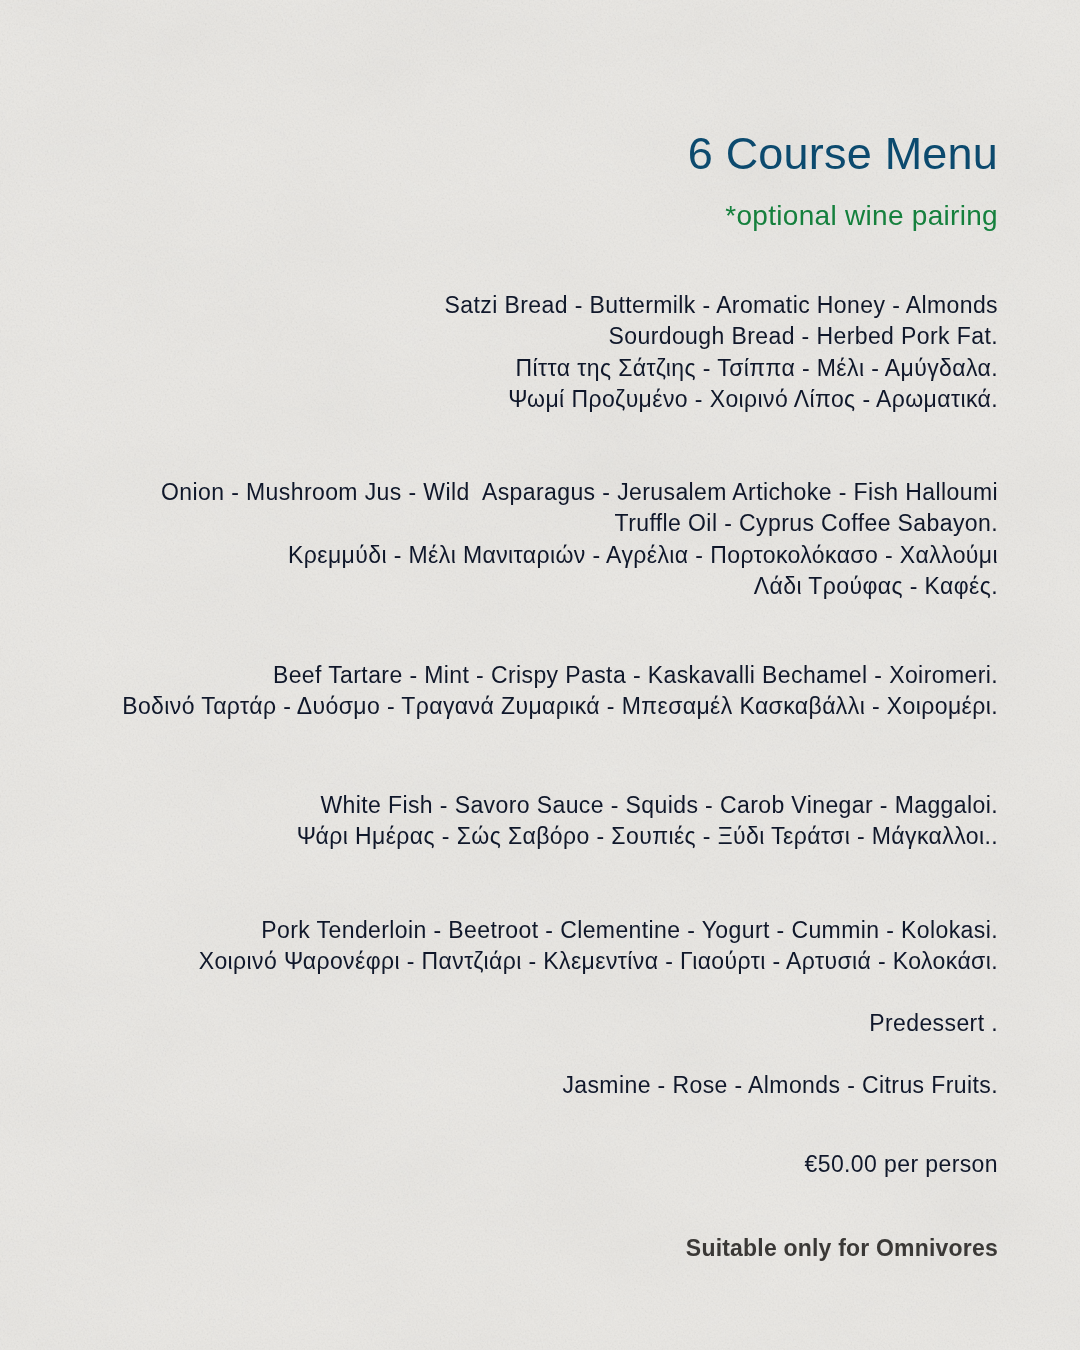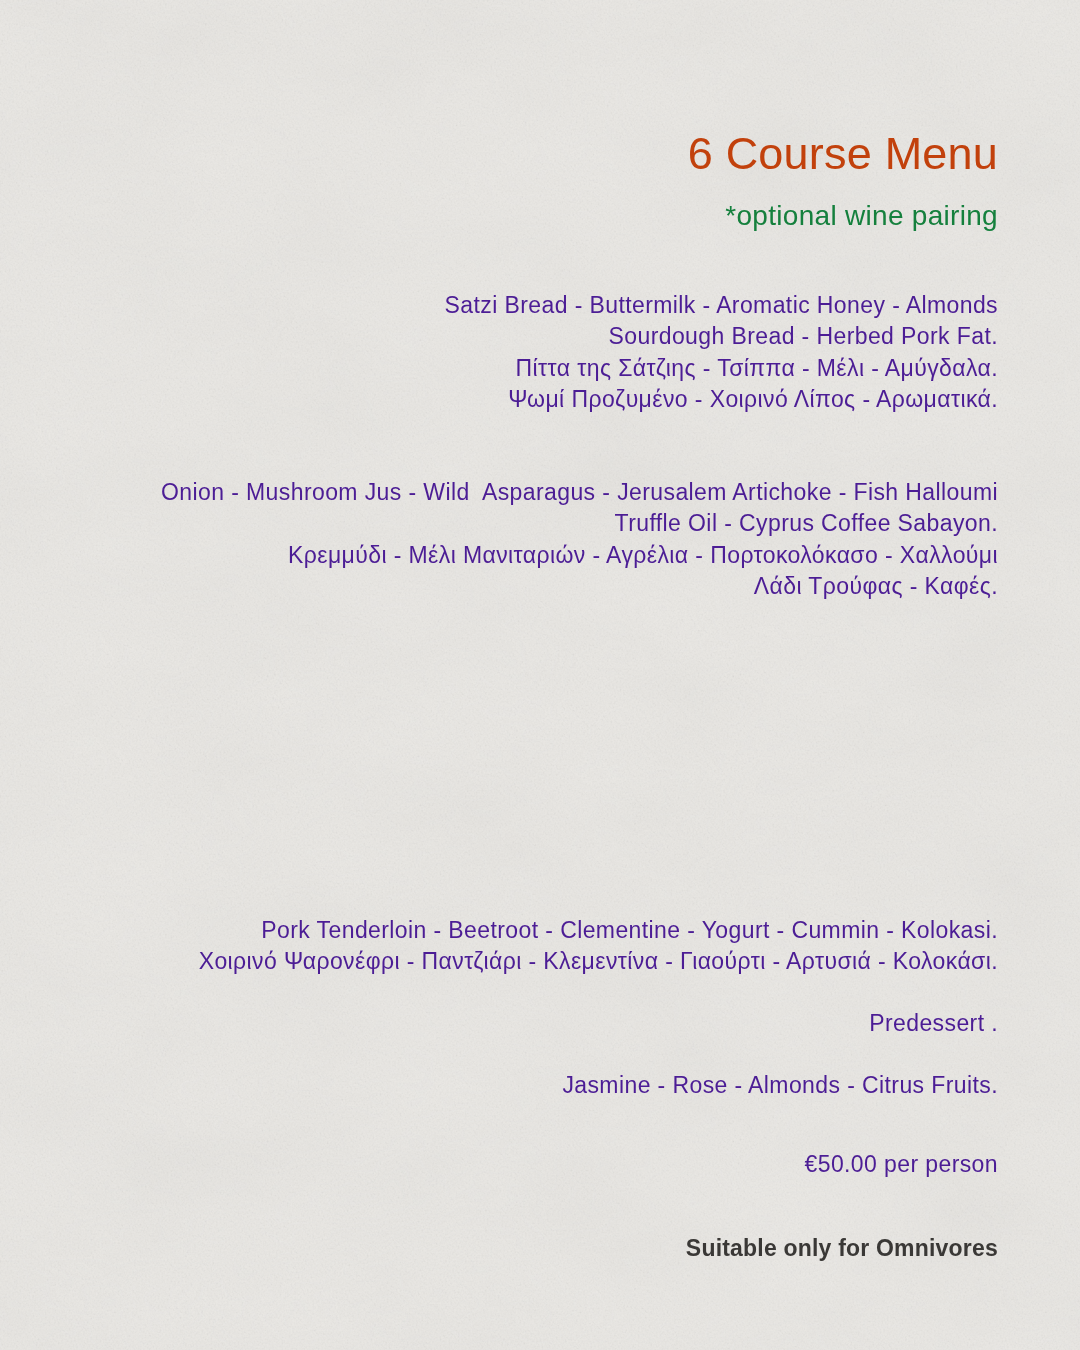--- a/index.html
+++ b/index.html
@@ -32,29 +32,29 @@
     right: 82px;
     text-align: right;
     margin: 0;
   }
   .block p {
     margin: 0;
     font-size: 23px;
     line-height: 31.4px;
     letter-spacing: 0.4px;
     white-space: pre-wrap;
-    color: #4c1d95;
+    color: #0f172a;
   }
   .title {
     top: 131px;
     font-size: 45px;
     line-height: 1;
     font-weight: 400;
     letter-spacing: 0.2px;
-    color: #c2410c;
+    color: #0c4a6e;
   }
   .subtitle {
     top: 200px;
     font-size: 28px;
     line-height: 31.4px;
     letter-spacing: 0.3px;
     color: #15803d;
   }
   .c1 { top: 290px; }
   .c2 { top: 477px; }
@@ -103,21 +103,29 @@
     <p>Ψωμί Προζυμένο - Χοιρινό Λίπος - Αρωματικά.</p>
   </section>
 
   <section class="block c2">
     <p>Onion - Mushroom Jus - Wild  Asparagus - Jerusalem Artichoke - Fish Halloumi</p>
     <p>Truffle Oil - Cyprus Coffee Sabayon.</p>
     <p>Κρεμμύδι - Μέλι Μανιταριών - Αγρέλια - Πορτοκολόκασο - Χαλλούμι</p>
     <p>Λάδι Τρούφας - Καφές.</p>
   </section>
 
+  <section class="block c3">
+    <p>Beef Tartare - Mint - Crispy Pasta - Kaskavalli Bechamel - Xoiromeri.</p>
+    <p>Βοδινό Ταρτάρ - Δυόσμο - Τραγανά Ζυμαρικά - Μπεσαμέλ Κασκαβάλλι - Χοιρομέρι.</p>
+  </section>
 
+  <section class="block c4">
+    <p>White Fish - Savoro Sauce - Squids - Carob Vinegar - Maggaloi.</p>
+    <p>Ψάρι Ημέρας - Σώς Σαβόρο - Σουπιές - Ξύδι Τεράτσι - Μάγκαλλοι..</p>
+  </section>
 
   <section class="block c5">
     <p>Pork Tenderloin - Beetroot - Clementine - Yogurt - Cummin - Kolokasi.</p>
     <p>Χοιρινό Ψαρονέφρι - Παντζιάρι - Κλεμεντίνα - Γιαούρτι - Αρτυσιά - Κολοκάσι.</p>
   </section>
 
   <section class="block interlude">
     <p>Predessert .</p>
   </section>
 

